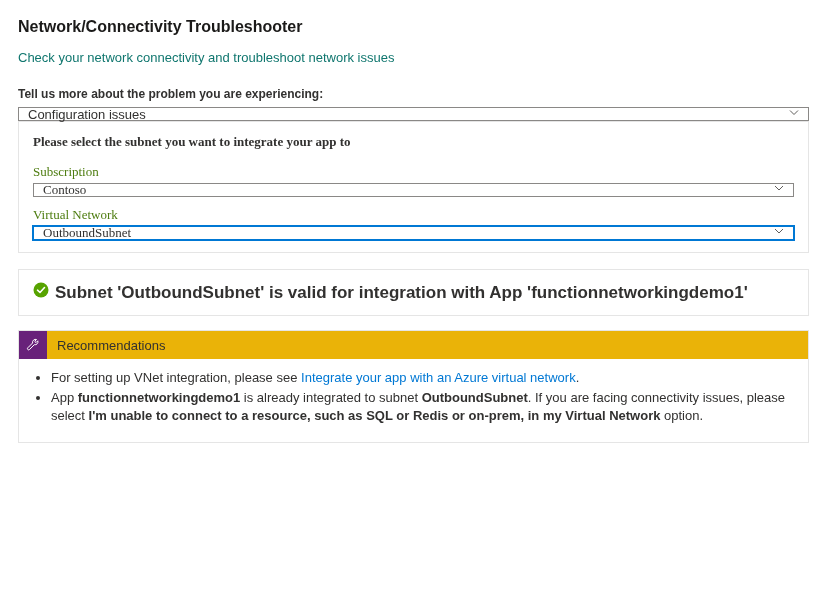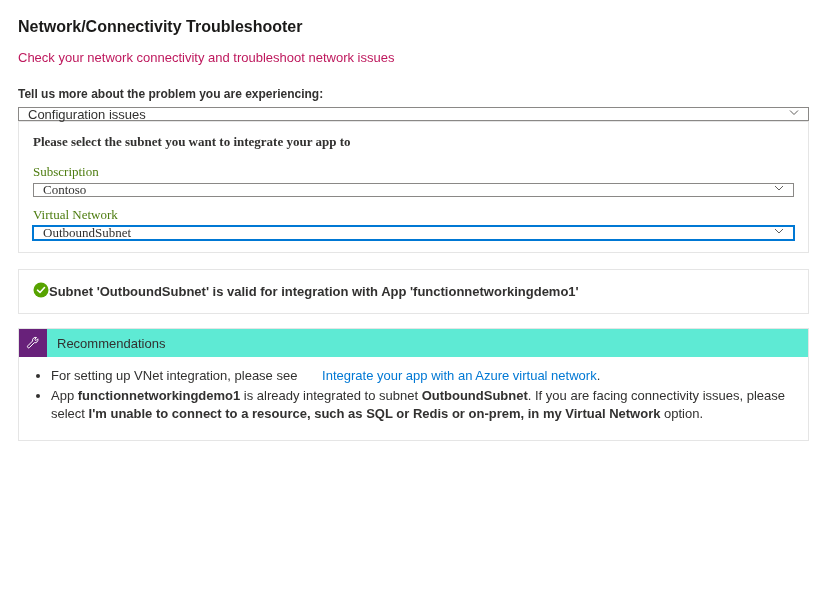--- a/index.html
+++ b/index.html
@@ -13,21 +13,21 @@
     width: 827px;
   }
   h1 {
     font-size: 16px;
     font-weight: 600;
     margin: 0 0 6px;
     color: #1b1a19;
   }
   .subtitle {
     font-size: 13px;
-    color: #be185d;
+    color: #0f766e;
     margin: 14px 0 22px;
   }
   .bold-label {
     font-weight: 600;
     margin-bottom: 6px;
     font-size: 12px;
   }
   .dropdown {
     position: relative;
     border: 1px solid #8a8886;
@@ -71,31 +71,31 @@
   }
   .field-label:first-of-type {
     margin-top: 0;
   }
   .status-row {
     border: 1px solid #e5e5e5;
     padding: 12px 14px;
     margin-top: 16px;
     display: flex;
     align-items: center;
-    gap: 0;
-    font-size: 13px;
+    gap: 6px;
+    font-size: 17px;
     font-weight: 600;
   }
   .rec-box {
     border: 1px solid #e5e5e5;
     margin-top: 14px;
     background: #fff;
   }
   .rec-header {
-    background: #5eead4;
+    background: #eab308;
     display: flex;
     align-items: stretch;
     font-size: 13px;
     height: 28px;
   }
   .rec-icon-box {
     width: 28px;
     background: #68217a;
     display: flex;
     align-items: center;
@@ -117,21 +117,20 @@
     margin: 0;
     padding-left: 18px;
   }
   .rec-body li {
     margin-bottom: 2px;
   }
   a.link {
     color: #0078d4;
     text-decoration: none;
     cursor: pointer;
-    margin-left: 21px;
   }
 </style>
 </head>
 <body>
 
 <h1>Network/Connectivity Troubleshooter</h1>
 <p class="subtitle">Check your network connectivity and troubleshoot network issues</p>
 
 <div class="bold-label">Tell us more about the problem you are experiencing:</div>
 <div class="dropdown">

